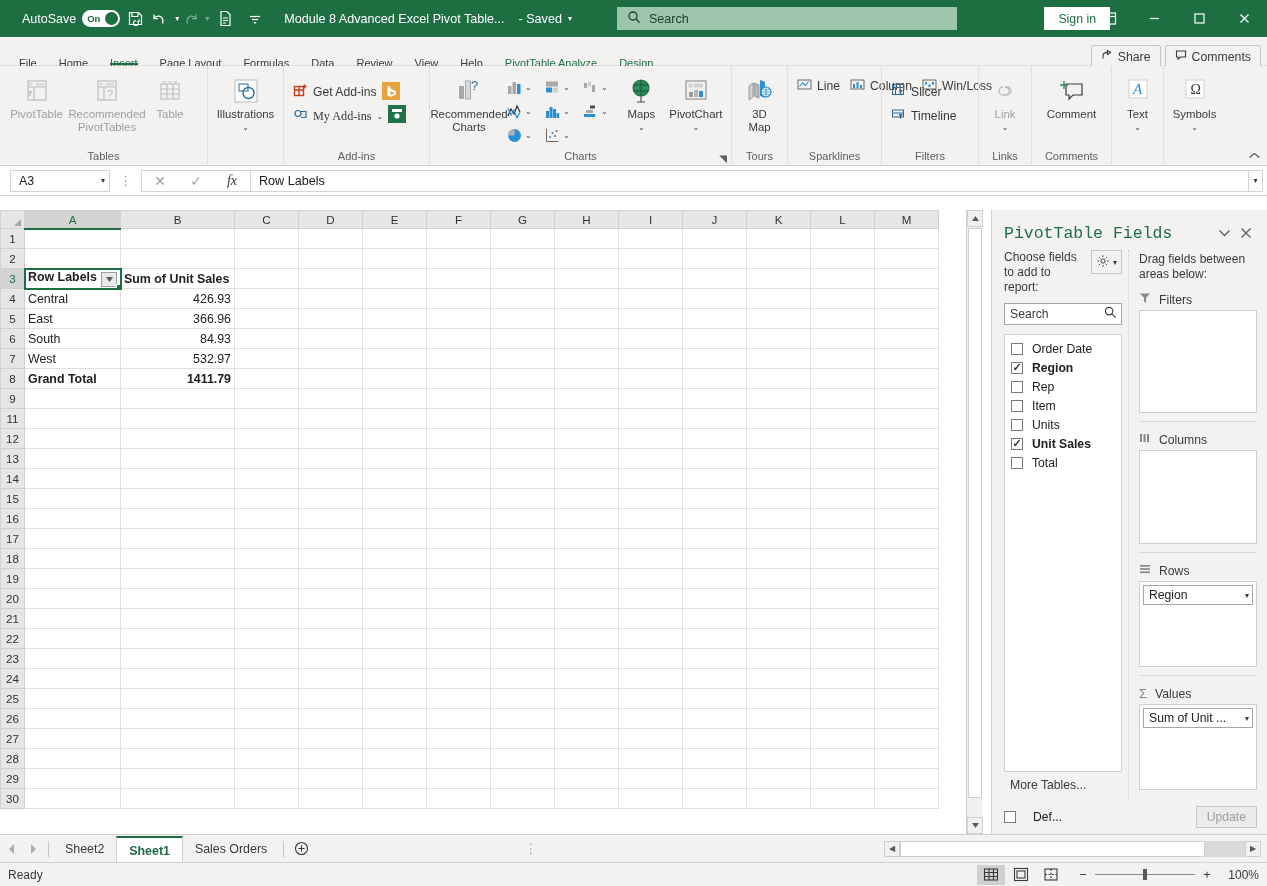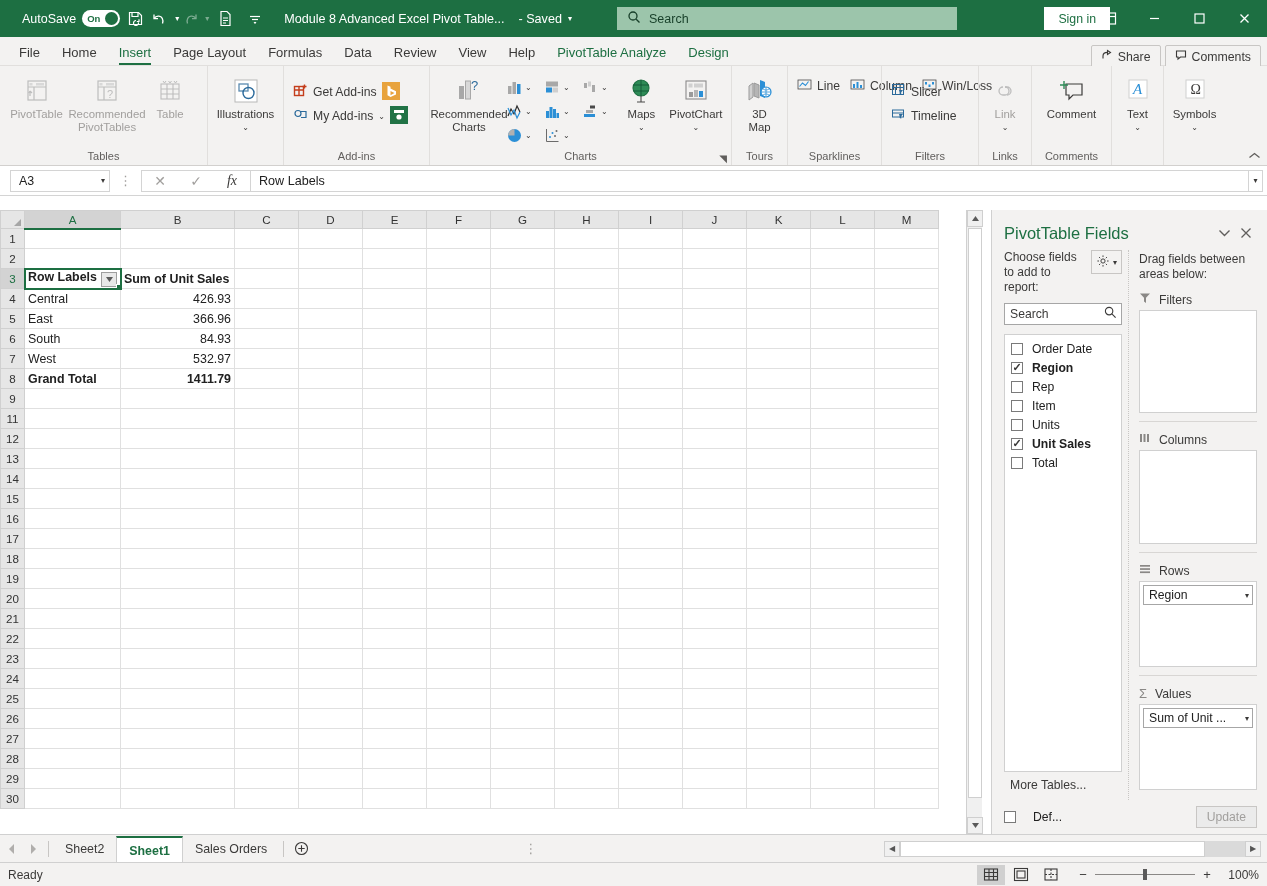--- a/index.html
+++ b/index.html
@@ -49,21 +49,21 @@
   .wbtn { width: 45px; height: 37px; display:flex; align-items:center; justify-content:center; cursor:pointer; }
   .winbtns { position:absolute; right:0; top:0; display:flex; }
 
   
   .tabsbar {
     height: 29px; background: #f3f2f1; display: flex; align-items: flex-end;
     padding-left: 8px; position: relative;
     border-bottom: 1px solid #e1dfdd;
   }
   .tab {
-    padding: 1px 11px; height: 27px; line-height: 27px; font-size: 13px;
+    padding: 12px 11px; height: 27px; line-height: 27px; font-size: 11px;
     color: #3b3a39; cursor: pointer; white-space: nowrap; margin-top: 39px;
   }
   .tab.ctx { color: #1d6f42; }
   .tab.active { color: #1d6f42; position: relative; }
   .tab.active::after {
     content:""; position:absolute; left:11px; right:11px; bottom:0; height:2px; background:#1d6f42;
   }
   .tabsbar .right { position:absolute; right: 6px; top: 8px; display:flex; gap:4px; }
   .pillbtn {
     display:flex; align-items:center; gap:5px; font-size:12.3px; color:#3b3a39;
@@ -148,21 +148,21 @@
   .sbtn { width:16px; height:17px; background:#f0f0f0; display:flex; align-items:center;
     justify-content:center; cursor:pointer; border:1px solid #cfcfcf; }
   .vthumb { position:absolute; left:1px; top:18px; width:14px; height:570px; background:#fff;
     border:1px solid #cfcfcf; cursor:pointer; }
 
   
   .pivotpanel {
     position:absolute; left:991px; top:210px; width:276px; height:624px;
     background:#f3f2f1; border-left:1px solid #d0d0d0; display:flex; flex-direction:column;
   }
-  .pp-title { display:flex; align-items:center; padding: 12px 10px 6px 12px; }
+  .pp-title { display:flex; align-items:center; padding: 12px 10px 6px 12px; font-family: Liberation Mono, monospace; }
   .pp-title h2 { margin:0; font-size:16.5px; font-weight:normal; color:#1d6f42; flex:1; }
   .pp-ic { width:22px; height:22px; display:flex; align-items:center; justify-content:center; cursor:pointer; color:#605e5c;}
   .pp-cols { flex:1; display:flex; }
   .pp-left { width:136px; padding: 0 6px 0 12px; display:flex; flex-direction:column; }
   .pp-right { flex:1; padding: 0 10px 0 10px; border-left:1px dotted #c8c6c4; display:flex; flex-direction:column; }
   .choose { font-size:12px; color:#3b3a39; line-height:15px; flex:1; }
   .gearbtn { border:1px solid #c8c6c4; background:#f3f2f1; height:24px; display:flex;
     align-items:center; gap:3px; padding:0 4px; cursor:pointer; }
   .srch { margin-top:8px; height:22px; border:1px solid #a6a6a6; background:#fff;
     display:flex; align-items:center; justify-content:space-between; padding:0 4px 0 5px; cursor:text; }
@@ -406,21 +406,21 @@
               </svg></span>
             <span>Get Add-ins</span>
           </div>
           <div style="margin-left:auto; padding-right:4px">
             <svg width="18" height="18" viewBox="0 0 18 18">
               <rect width="18" height="18" fill="#e8a33d"></rect>
               <path d="M5.5 3.5l3 1.2v8.6l4-2.3-4-2v-2.6l5.5 2.8v3.4L8.5 15 5.5 13.3z" fill="#fff"></path>
             </svg>
           </div>
         </div>
-        <div style="display:flex; align-items:center;">
+        <div style="display:flex; align-items:center;font-family:Liberation Serif, serif;">
           <div class="smbtn">
             <span>
               <svg width="15" height="15" viewBox="0 0 15 15" fill="none" stroke="#2b6a9b" stroke-width="1.2">
                 <circle cx="5" cy="6.5" r="3"></circle>
                   <path d="M7 4.5h6v6H8"></path>
               </svg></span>
             <span>My Add-ins</span>
             <span class="cvt">⌄</span>
           </div>
           <div style="margin-left:auto; padding-right:4px">

